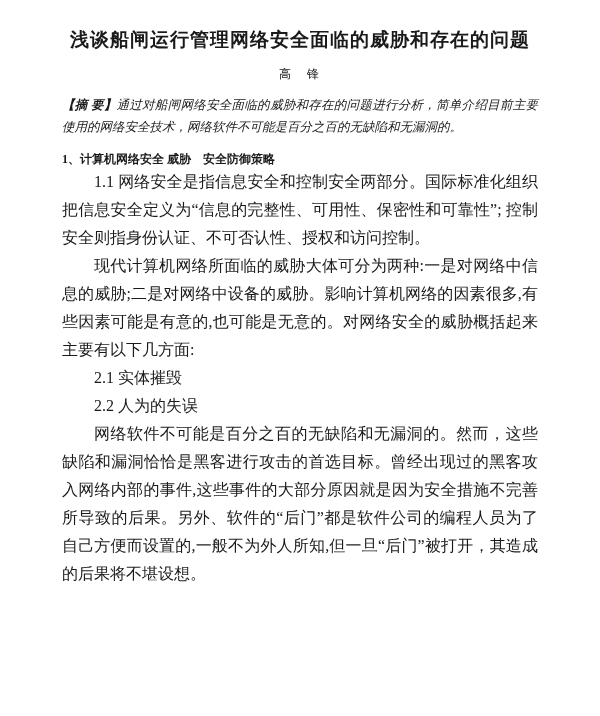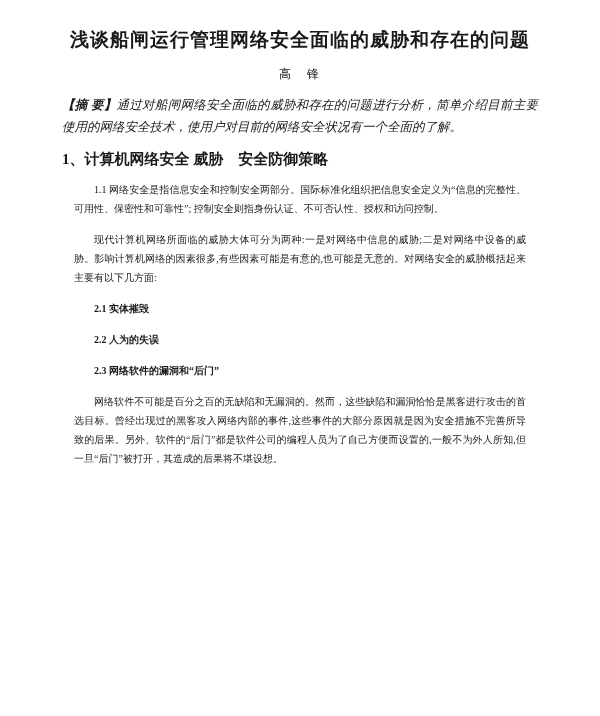--- a/index.html
+++ b/index.html
@@ -38,64 +38,63 @@
     font-size: 12.5px;
     line-height: 22px;
     text-align: justify;
     font-style: italic;
   }
   .abstract-label {
     font-weight: bold;
   }
   .sec-heading {
     margin: 12px 0 0 0;
-    font-size: 15px;
+    font-size: 12px;
     line-height: 18px;
     font-weight: bold;
   }
   .first-body {
     margin-top: 8px;
   }
   .para {
-    margin: 12px;
-    font-size: 10px;
-    line-height: 19px;
+    margin: 0;
+    font-size: 16px;
+    line-height: 28px;
     text-align: justify;
     text-indent: 2em;
   }
   .sub-heading {
-    font-weight: bold;
+    font-weight: normal;
   }
   .no-indent {
     text-indent: 0;
   }
 </style>
 </head>
 <body>
 
 <div class="page">
 
   <h1 class="title">浅谈船闸运行管理网络安全面临的威胁和存在的问题</h1>
 
   <div class="author">高　锋</div>
 
-  <p class="abstract"><span class="abstract-label">【摘 要】</span><span>通过对船闸网络安全面临的威胁和存在的问题进行分析，简单介绍目前主要使用的网络安全技术，使用户对目前的网络安全状况有一个全面的了解。</span></p>
+  <p class="abstract"><span class="abstract-label">【摘 要】</span><span>通过对船闸网络安全面临的威胁和存在的问题进行分析，简单介绍目前主要使用的网络安全技术，网络软件不可能是百分之百的无缺陷和无漏洞的。</span></p>
 
   <h2 class="sec-heading">1、计算机网络安全 威胁　安全防御策略</h2>
 
   <p class="para first-body">1.1 网络安全是指信息安全和控制安全两部分。国际标准化组织把信息安全定义为“信息的完整性、可用性、保密性和可靠性”; 控制安全则指身份认证、不可否认性、授权和访问控制。</p>
 
 
 
   <p class="para first-body">现代计算机网络所面临的威胁大体可分为两种:一是对网络中信息的威胁;二是对网络中设备的威胁。影响计算机网络的因素很多,有些因素可能是有意的,也可能是无意的。对网络安全的威胁概括起来主要有以下几方面:</p>
 
   <p class="para sub-heading">2.1 实体摧毁</p>
 
 
 
   <p class="para sub-heading">2.2 人为的失误</p>
 
 
-  <p class="para sub-heading">2.3 网络软件的漏洞和“后门”</p>
 
   <p class="para">网络软件不可能是百分之百的无缺陷和无漏洞的。然而，这些缺陷和漏洞恰恰是黑客进行攻击的首选目标。曾经出现过的黑客攻入网络内部的事件,这些事件的大部分原因就是因为安全措施不完善所导致的后果。另外、软件的“后门”都是软件公司的编程人员为了自己方便而设置的,一般不为外人所知,但一旦“后门”被打开，其造成的后果将不堪设想。</p>
 
 </div>
 
 </body></html>

